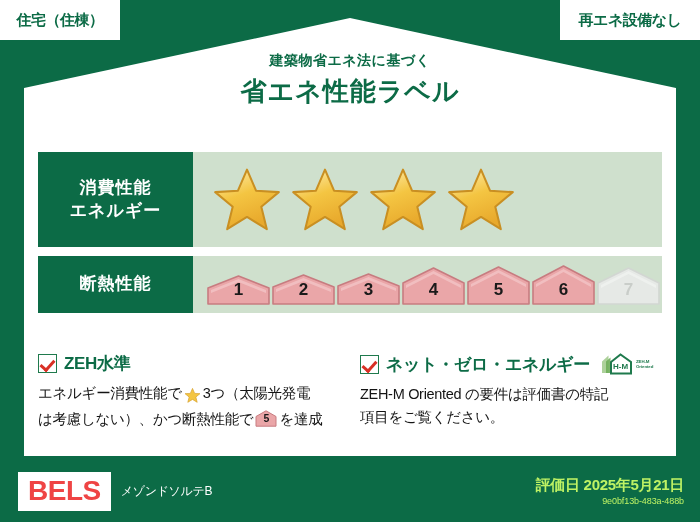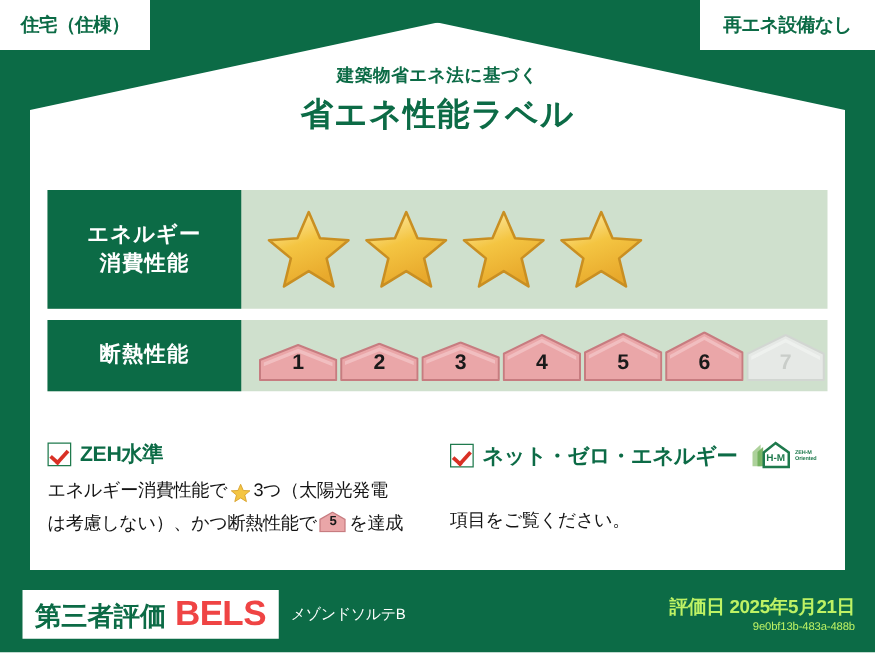--- a/index.html
+++ b/index.html
@@ -272,22 +272,22 @@
 
   <div class="title-block">
     <div class="subtitle">建築物省エネ法に基づく</div>
     <div class="main-title">省エネ性能ラベル</div>
   </div>
 
   <div class="rows">
 
     <div class="perf-row row-energy">
       <div class="row-label">
+        <span>消費性能</span>
         <span>エネルギー</span>
-        <span>消費性能</span>
       </div>
       <div class="row-value">
         <div class="stars" id="stars-host">
             <svg width="72" height="70" viewBox="0 0 24 24" class="star-ico">
               <defs>
                 <linearGradient id="sg0" x1="0" y1="0" x2="0.4" y2="1">
                   <stop offset="0" stop-color="#fff0b8"></stop>
                   <stop offset="0.5" stop-color="#f4c542"></stop>
                   <stop offset="1" stop-color="#e8a92c"></stop>
                 </linearGradient>
@@ -416,30 +416,29 @@
             <path d="M11 10 L20.5 2.5 L31 10 L31 21.5 L11 21.5 Z" fill="#ffffff" stroke="#1f7a4d" stroke-width="2"></path>
             <text x="20.5" y="16.5" font-size="8" font-weight="bold" fill="#1f7a4d" text-anchor="middle" font-family="'Liberation Sans',sans-serif">H-M</text>
           </svg>
           <span class="zehm-cap">
             <span>ZEH-M</span><br>
             <span>Oriented</span>
           </span>
         </span>
       </div>
       <div class="note-body">
-        <br>
+        <span>ZEH-M Oriented の要件は評価書の特記</span><br>
         <span>項目をご覧ください。</span>
       </div>
     </div>
 
   </div>
 
   <div class="footer">
     <div class="bels-chip">
-      <span class="bels-jp">第三者評価</span>
       <span class="bels-en">BELS</span>
     </div>
     <span class="bldg-name">メゾンドソルテB</span>
     <div class="footer-right">
       <div class="eval-date">評価日 2025年5月21日</div>
       <div class="eval-id">9e0bf13b-483a-488b</div>
     </div>
   </div>
 
 </div>

